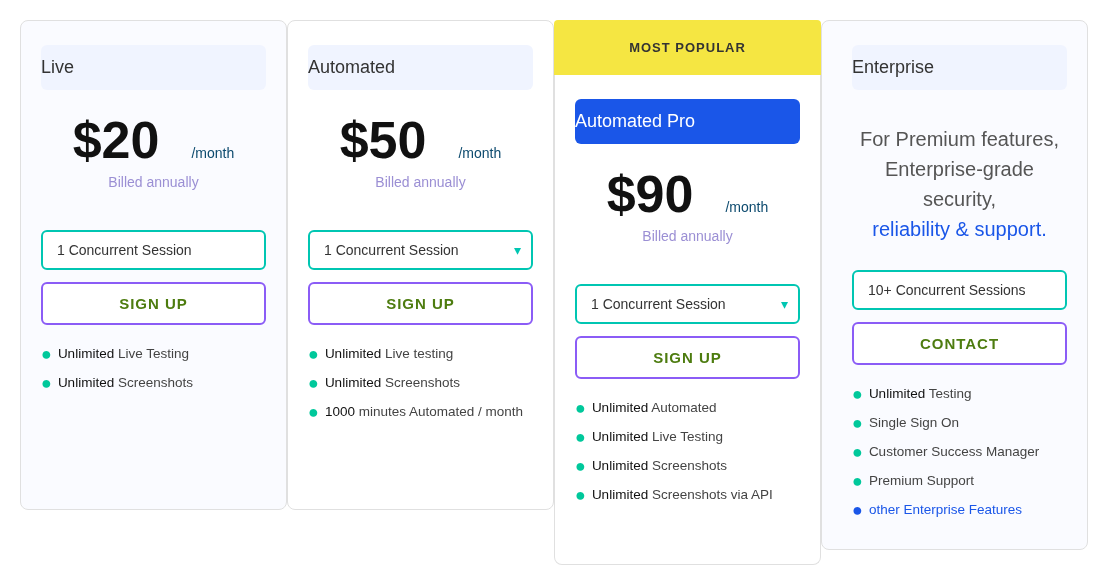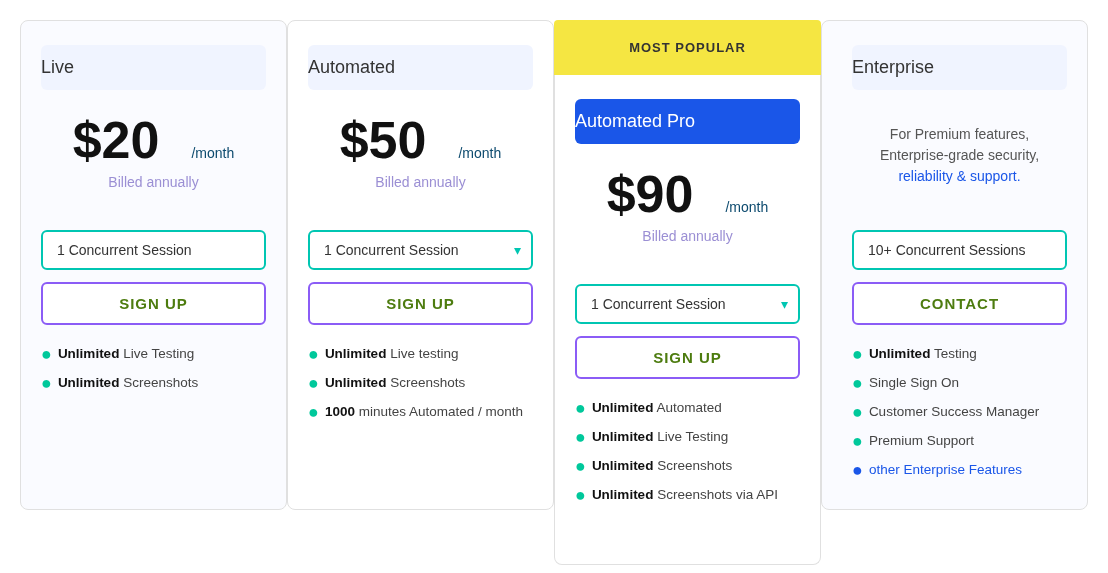--- a/index.html
+++ b/index.html
@@ -76,21 +76,21 @@
       font-weight: normal;
       margin-left: 32px;
     }
     .billed-annually {
       color: #9b8fd4;
       font-size: 14px;
       margin-top: 8px;
     }
     .enterprise-desc {
       color: #555;
-      font-size: 14px;
+      font-size: 20px;
       text-align: center;
       line-height: 1.5;
       padding: 10px 0;
     }
     .enterprise-desc span {
       color: #1a56e8;
       margin-top: 8px;
     }
     .session-select-wrapper {
       position: relative;
@@ -155,21 +155,21 @@
     }
     .features-list li .bullet {
       color: #00c89b;
       font-size: 18px;
       line-height: 1;
       flex-shrink: 0;
       margin-top: 0px;
     }
     .features-list li strong {
       color: #111;
-      font-weight: bold;
+      font-weight: normal;
     }
     .features-list li.link-item span {
       color: #1a56e8;
     }
     .plan-card.live { background: #fafbff; }
     .plan-card.automated { background: #fff; }
     .plan-card.auto-pro { background: #fff; }
     .plan-card.enterprise { background: #fafbff; padding-left: 30px; }
   </style>
 </head>

